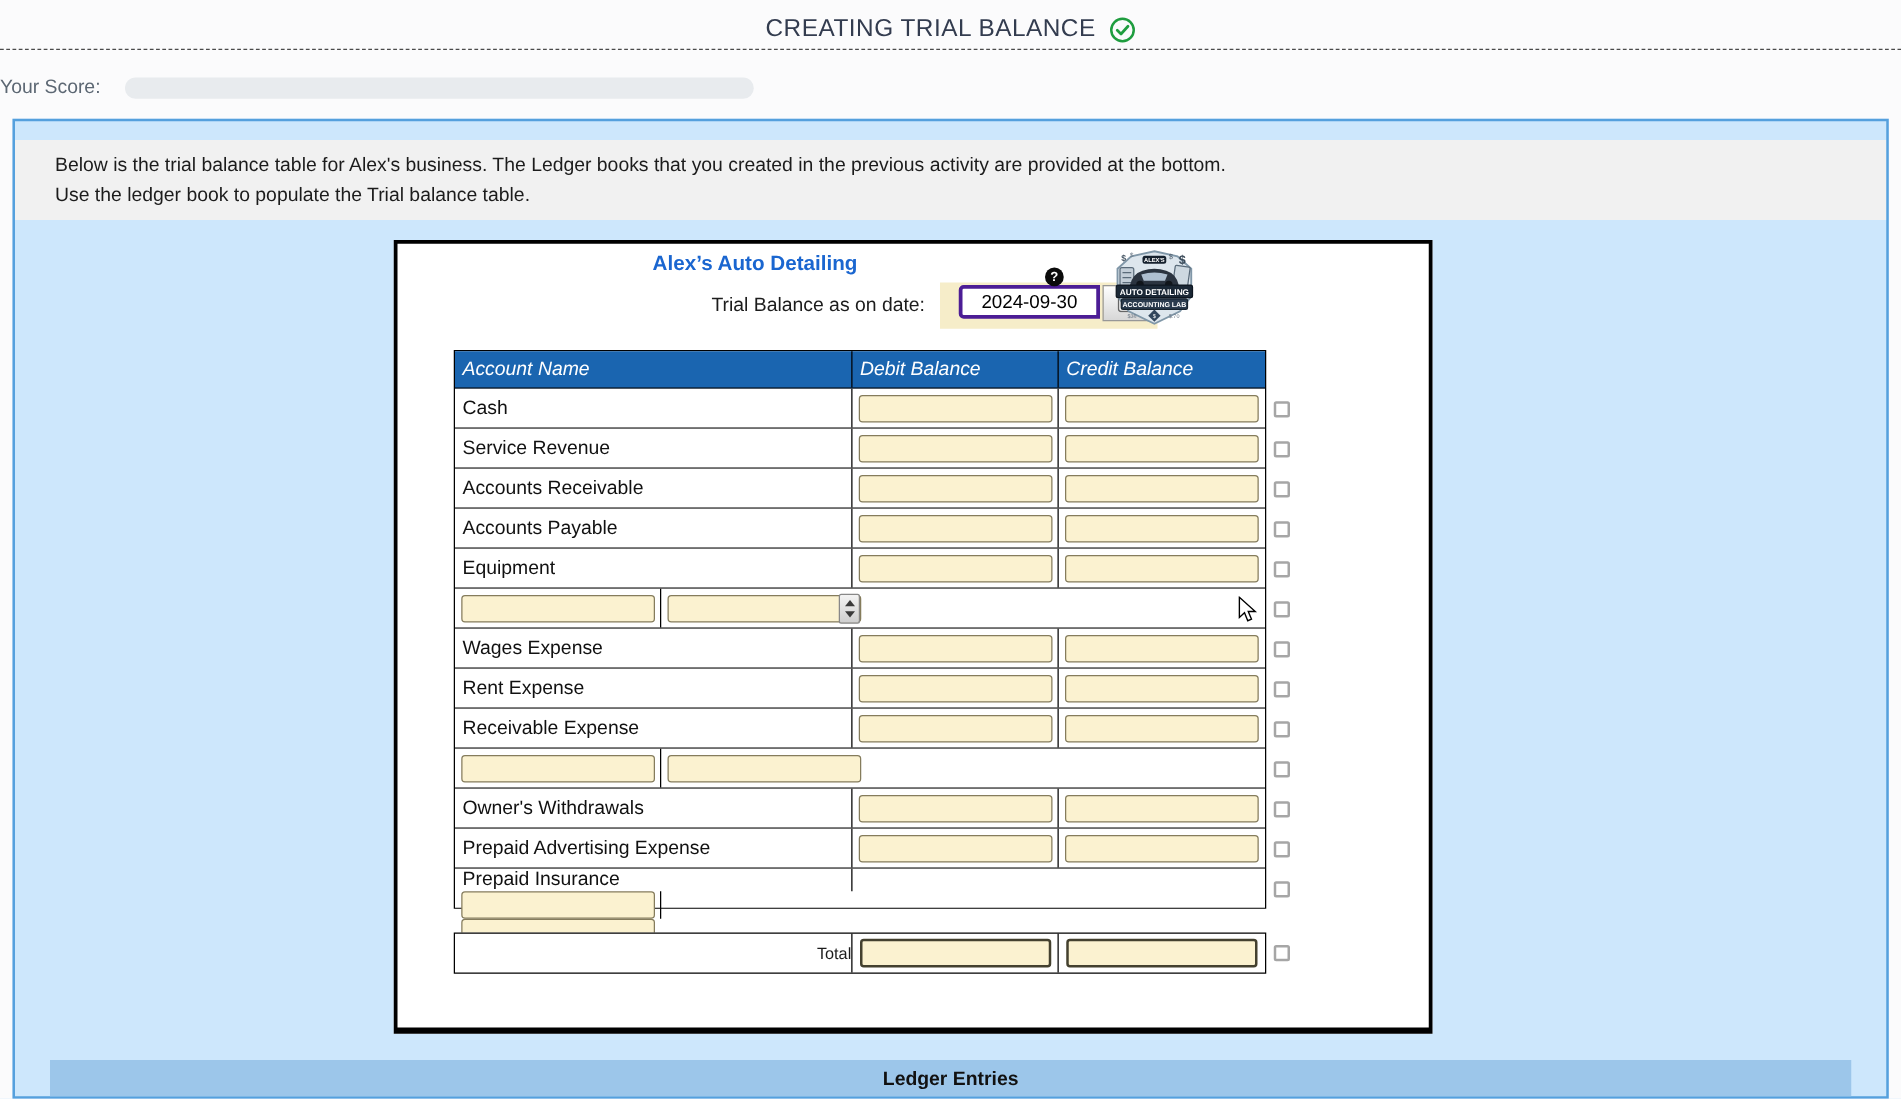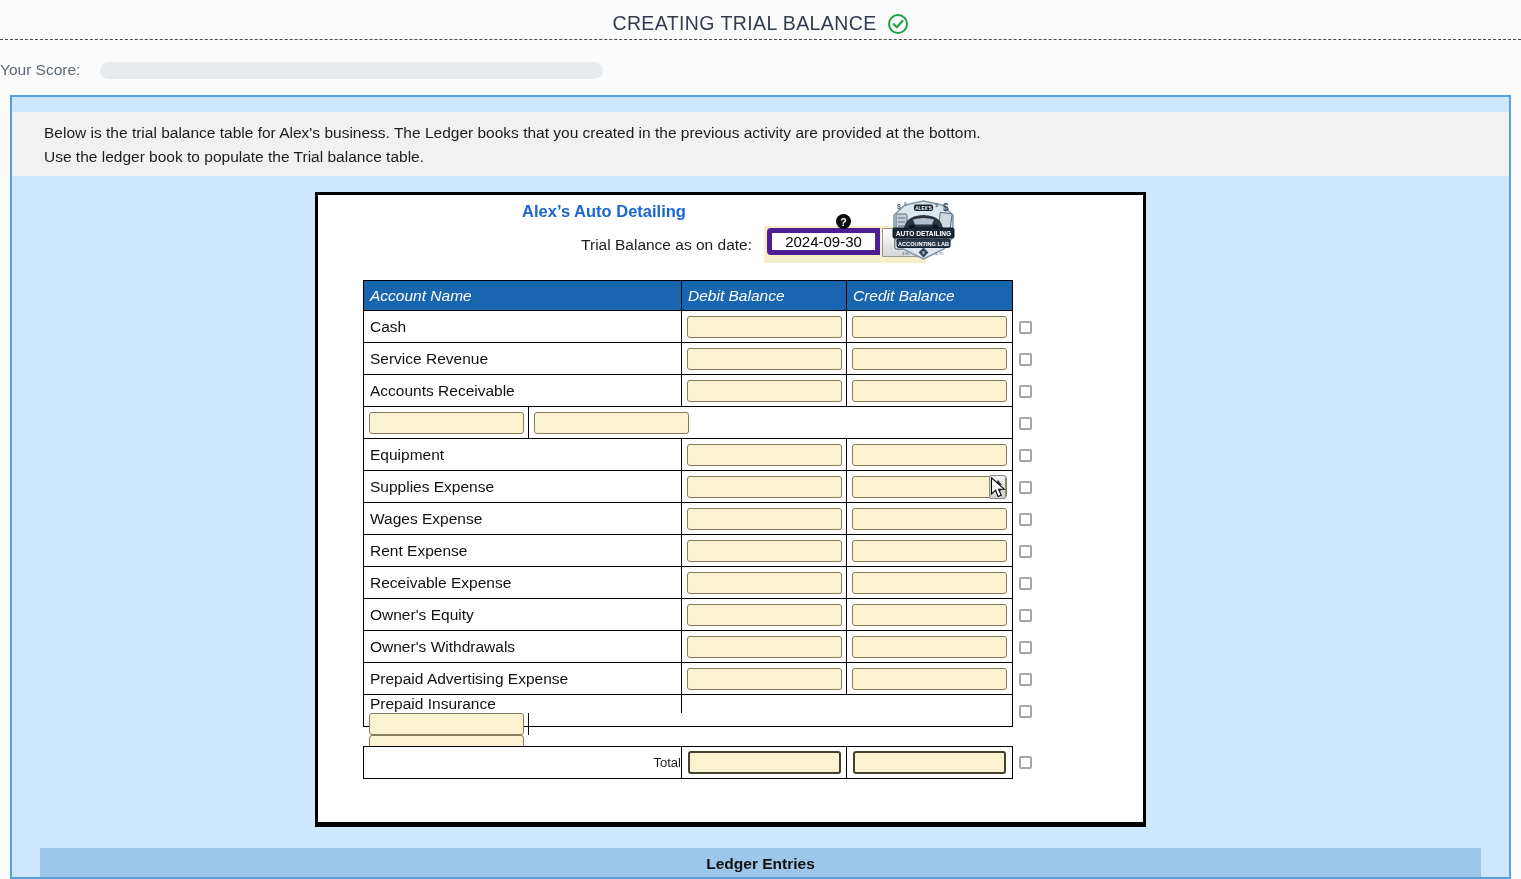--- a/index.html
+++ b/index.html
@@ -49,23 +49,24 @@
     position:absolute; top:31px; left:0; width:608px;
     display:flex; justify-content:flex-end; align-items:center;
   }
   .date-label { font-size:15.5px; margin-right:12px; }
   .date-panel {
     background:#f6edc9; padding:2px 3px 6px 3px;
     display:flex; align-items:flex-start;
   }
   .date-input {
     width:113px; height:27px; background:#fff;
-    border:5px solid #4c1d95; border-radius:4px 0 0 4px;
+    border:3px solid #4c1d95; border-radius:4px 0 0 4px;
     text-align:center; font-size:15px; font-family:"Liberation Sans",sans-serif;
     margin-right:2px;
+    margin-left:12px;
   }
   .cal-btn {
     width:41px; height:29px;
     background:linear-gradient(#fefefe,#d7d7d7);
     border:1px solid #979797; border-radius:0 4px 4px 0;
     display:flex; align-items:center; justify-content:center; cursor:pointer;
   }
   .q-icon {
     position:absolute; top:19px; left:518px; width:15px; height:15px;
     background:#0b0b0b; color:#fff; border-radius:50%;
@@ -247,38 +248,38 @@
             <div class="tb-row">
               <div class="cell name">Accounts Receivable</div>
               <div class="cell amt-cell mid">
                 <input type="text" class="amt" style="">
               </div>
               <div class="cell amt-cell">
                 <input type="text" class="amt" style="">
               </div>
             </div>
             <div class="tb-row">
+              <div class="cell name">Accounts Payable</div>
               <div class="cell amt-cell mid">
                 <input type="text" class="amt" style="">
               </div>
               <div class="cell amt-cell">
                 <input type="text" class="amt" style="">
               </div>
             </div>
             <div class="tb-row">
               <div class="cell name">Equipment</div>
               <div class="cell amt-cell mid">
                 <input type="text" class="amt" style="">
               </div>
               <div class="cell amt-cell">
                 <input type="text" class="amt" style="">
               </div>
             </div>
             <div class="tb-row">
-              <div class="cell name">Supplies Expense</div>
               <div class="cell amt-cell mid">
                 <input type="text" class="amt" style="">
               </div>
               <div class="cell amt-cell">
                 <input type="text" class="amt" style="">
                 <div class="spinner">
                   <span class="sp-up"></span>
                   <span class="sp-down"></span>
                 </div>
               </div>
@@ -304,21 +305,20 @@
             <div class="tb-row">
               <div class="cell name">Receivable Expense</div>
               <div class="cell amt-cell mid">
                 <input type="text" class="amt" style="">
               </div>
               <div class="cell amt-cell">
                 <input type="text" class="amt" style="">
               </div>
             </div>
             <div class="tb-row">
-              <div class="cell name">Owner's Equity</div>
               <div class="cell amt-cell mid">
                 <input type="text" class="amt" style="">
               </div>
               <div class="cell amt-cell">
                 <input type="text" class="amt" style="">
               </div>
             </div>
             <div class="tb-row">
               <div class="cell name">Owner's Withdrawals</div>
               <div class="cell amt-cell mid">

